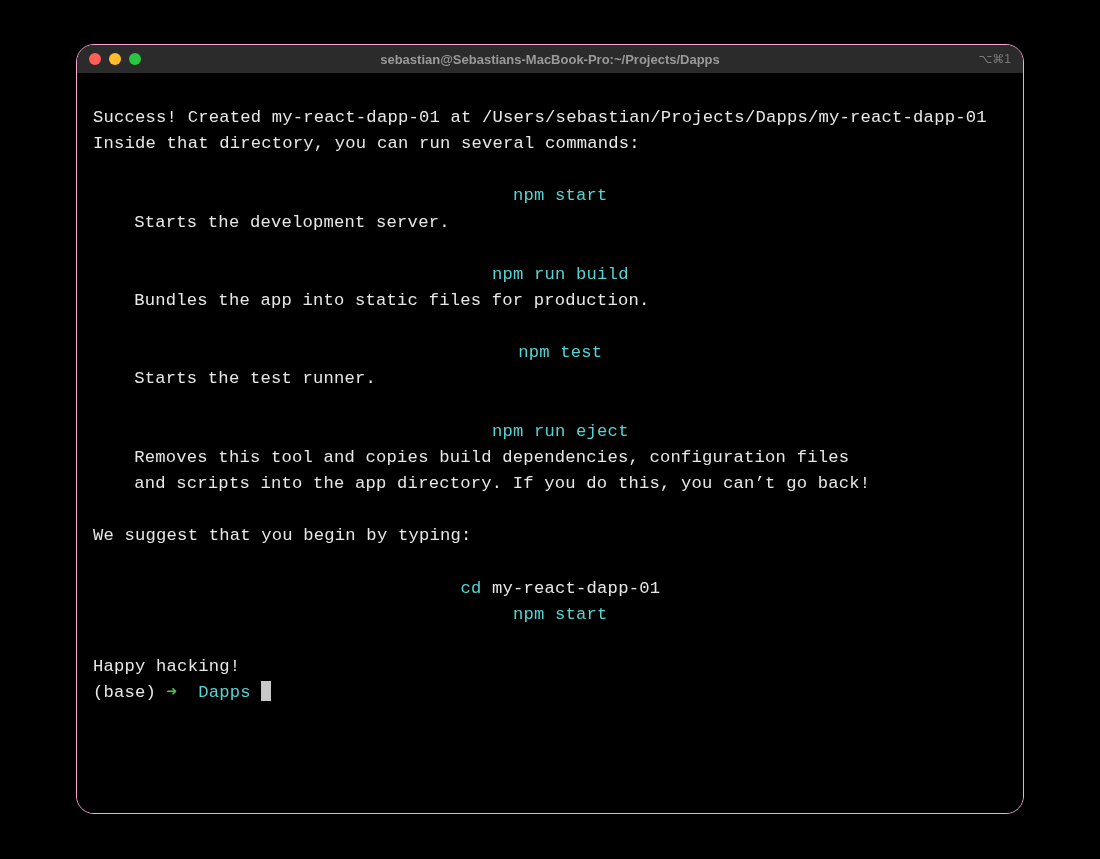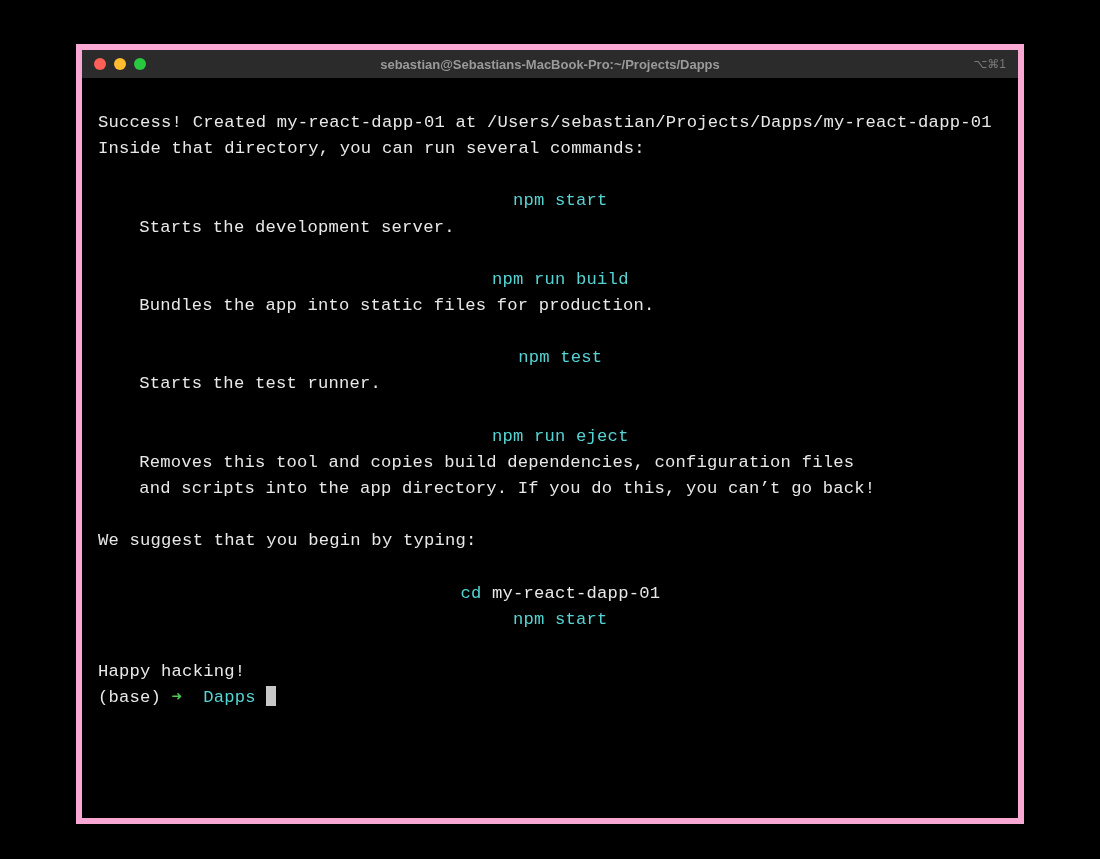--- a/index.html
+++ b/index.html
@@ -13,24 +13,24 @@
       height: 859px;
       display: flex;
       align-items: flex-start;
       justify-content: center;
       padding-top: 44px;
       font-family: "SF Mono", Menlo, Monaco, "Courier New", monospace;
     }
     .terminal-window {
       width: 948px;
       background: #1a1a1a;
-      border-radius: 0;
+      border-radius: 18px;
       overflow: hidden;
       box-shadow: 0 10px 40px rgba(0,0,0,0.5);
-      border: 6px solid #f9a8d4;
+      border: 1px solid #f9a8d4;
     }
     .titlebar {
       background: #2b2b2b;
       height: 28px;
       display: flex;
       align-items: center;
       position: relative;
       padding: 0 12px;
     }
     .traffic-lights {

